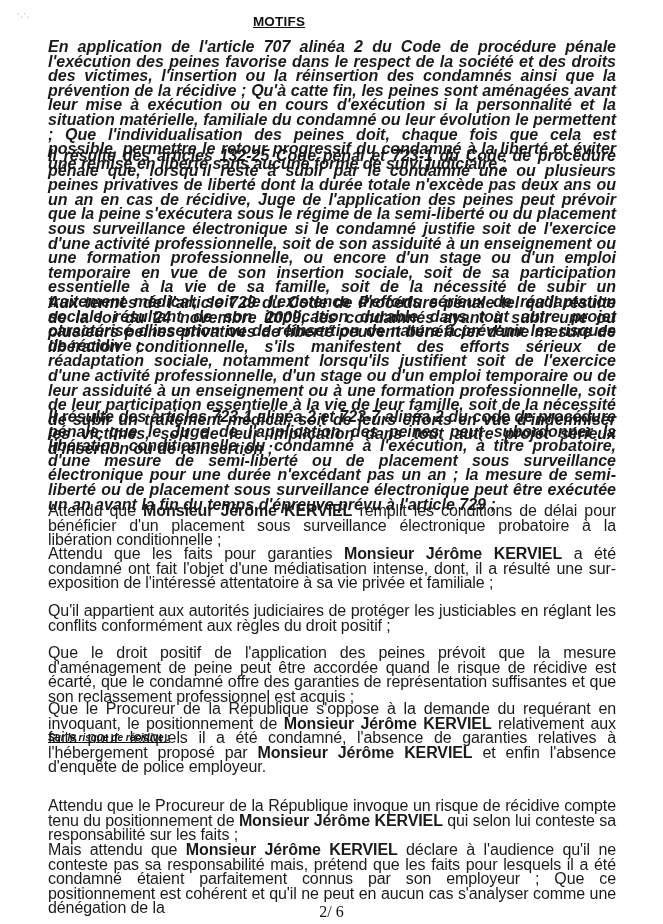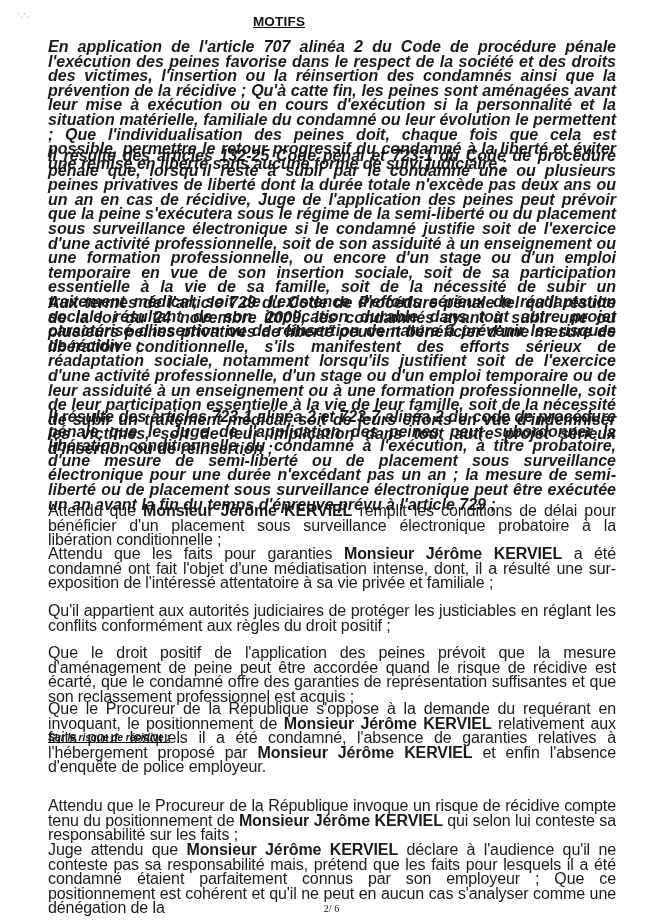--- a/index.html
+++ b/index.html
@@ -20,21 +20,21 @@
   .rg { font-weight: normal; font-style: normal; color: #1a1a1a; letter-spacing: -0.1px; }
   p { margin: 0; }
   b.name { font-weight: bold; }
   .heading {
     position: absolute; left: 48px; top: 732px;
     font-weight: bold; font-style: italic; text-decoration: underline;
     font-size: 10px;
   }
   .pagenum {
     position: absolute; top: 903px; left: 0; width: 663px; text-align: center;
-    font-family: "Liberation Serif", serif; font-size: 10px;
+    font-family: "Liberation Serif", serif; font-size: 16px;
   }
 </style>
 </head>
 <body>
 
 <div class="stray" style="left:18px;">' ,    ' ,</div>
 
 <div class="title">MOTIFS</div>
 
 <div class="block it" style="top:40px;">
@@ -65,16 +65,16 @@
 <div class="block rg" style="top:702px;">
   <p><span>Que le Procureur de la République  s'oppose à la demande du requérant en invoquant, le positionnement de </span><b class="name">Monsieur Jérôme KERVIEL</b><span> relativement aux faits pour lesquels il a été condamné, l'absence de garanties relatives à l'hébergement proposé par </span><b class="name">Monsieur Jérôme KERVIEL</b><span> et enfin l'absence d'enquête de police employeur.</span></p>
 </div>
 
 <div class="heading">Sur le risque de récidive :</div>
 
 <div class="block rg" style="top:799px;">
   <p><span>Attendu que  le Procureur de la République  invoque un risque de récidive compte tenu du positionnement de </span><b class="name">Monsieur Jérôme KERVIEL</b><span> qui  selon lui conteste sa responsabilité sur les faits ;</span></p>
 </div>
 <div class="block rg" style="top:843px;">
-  <p><span>Juge attendu que </span><b class="name">Monsieur Jérôme KERVIEL</b><span> déclare à l'audience qu'il ne conteste pas sa responsabilité mais, prétend que les faits pour lesquels il a été condamné étaient parfaitement connus par son employeur ; Que ce positionnement est cohérent et qu'il ne peut en aucun cas s'analyser comme une dénégation de la</span></p>
+  <p><span>Mais attendu que </span><b class="name">Monsieur Jérôme KERVIEL</b><span> déclare à l'audience qu'il ne conteste pas sa responsabilité mais, prétend que les faits pour lesquels il a été condamné étaient parfaitement connus par son employeur ; Que ce positionnement est cohérent et qu'il ne peut en aucun cas s'analyser comme une dénégation de la</span></p>
 </div>
 
 <div class="pagenum">2/ 6</div>
 
 </body></html>

